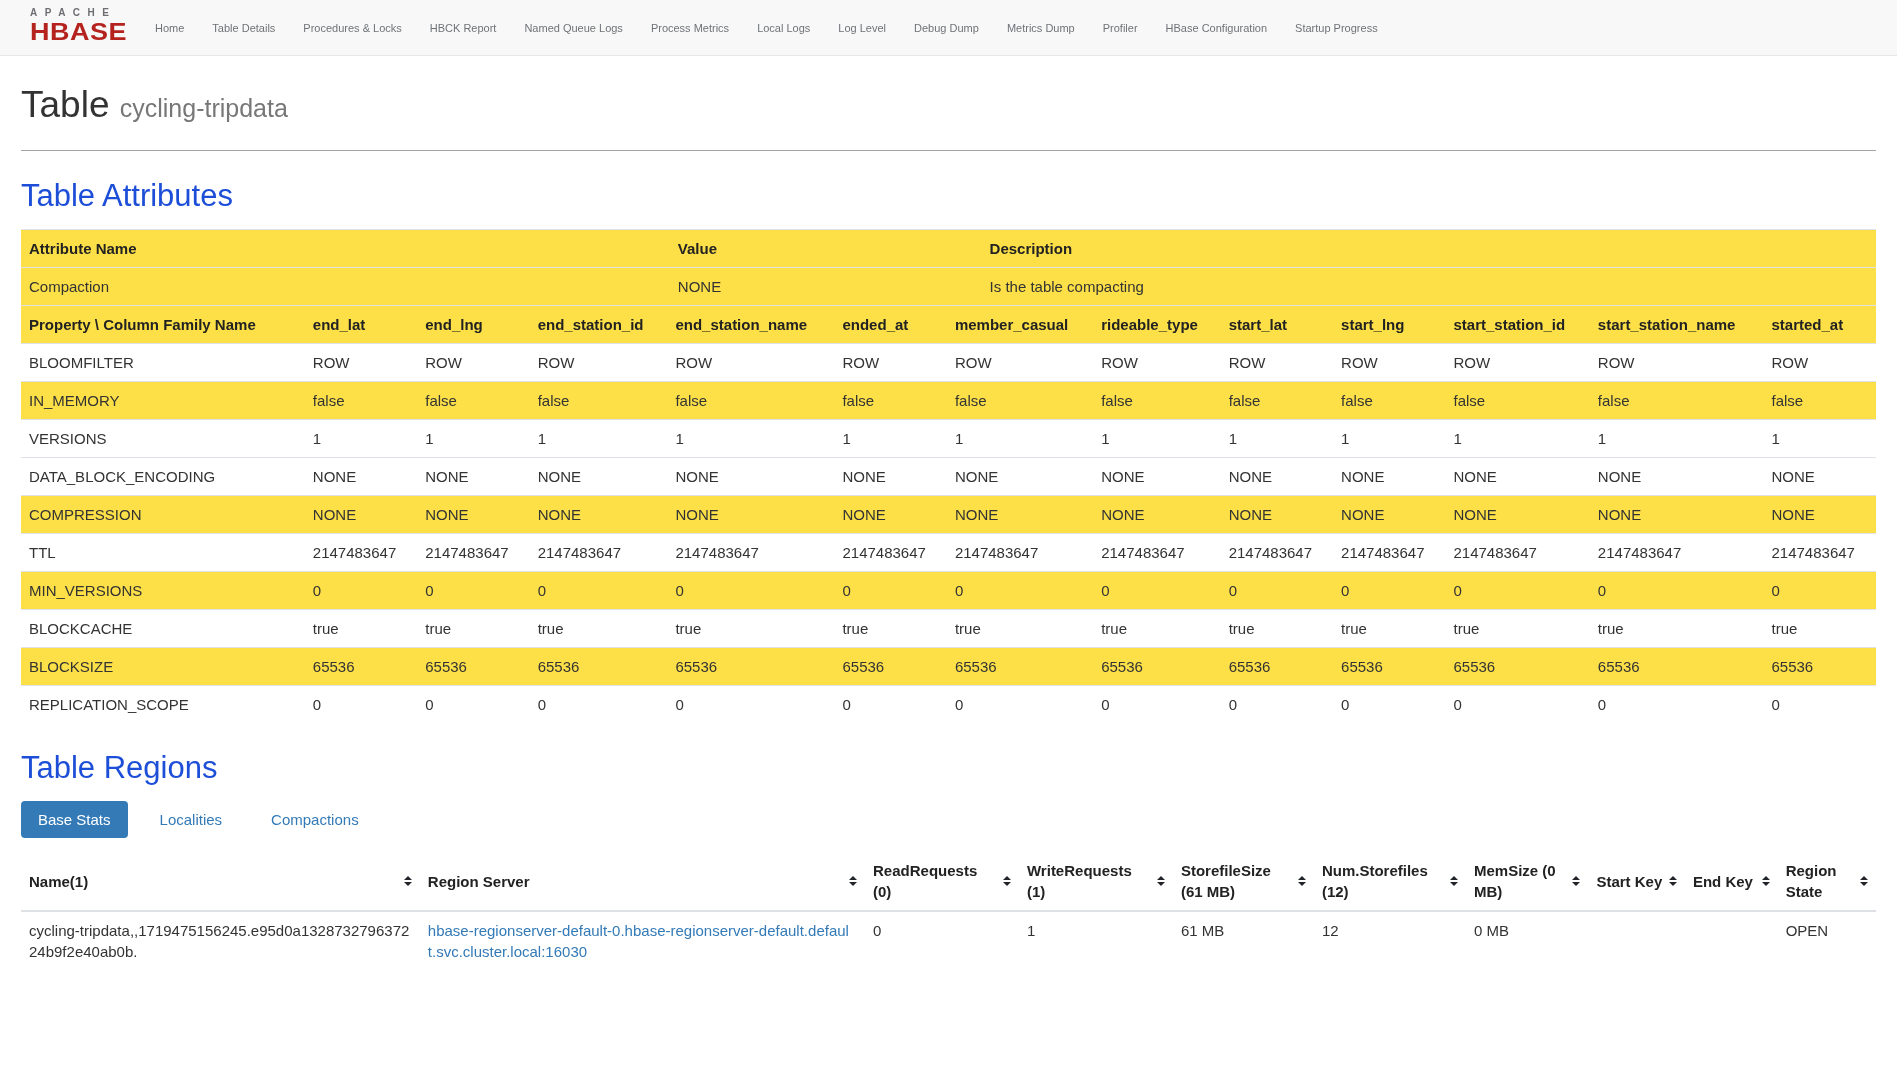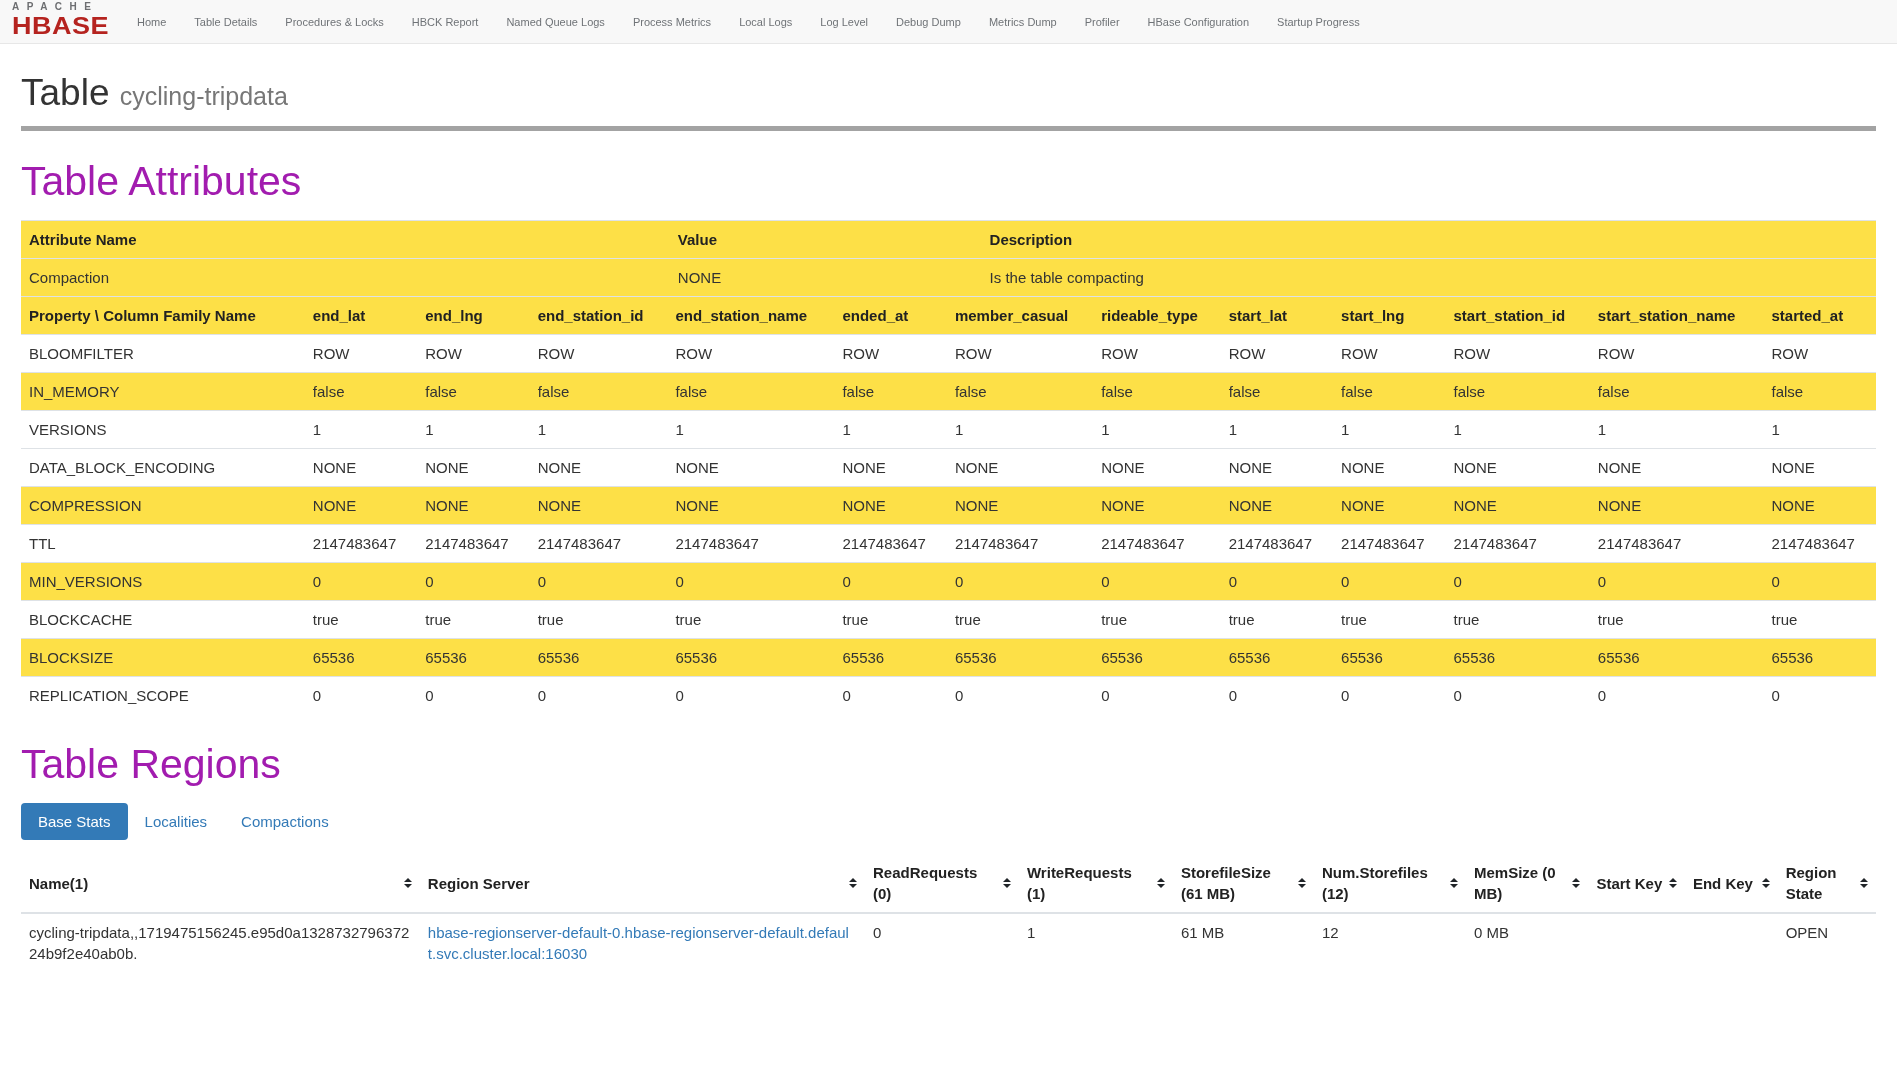--- a/index.html
+++ b/index.html
@@ -1,56 +1,56 @@
 <!DOCTYPE html>
 <html><head>
 <meta charset="utf-8">
 <style>
   * { box-sizing: border-box; }
   html, body { margin: 0; padding: 0; width: 1897px; height: 1077px; overflow: hidden;
                background: #fff; font-family: "Liberation Sans", sans-serif; color: #333; }
 
   
-  .navbar { height: 44px; background: #f8f8f8; border-bottom: 1px solid #e7e7e7;
-            display: flex; align-items: center; padding: 0 10px; }
+  .navbar { height: 56px; background: #f8f8f8; border-bottom: 1px solid #e7e7e7;
+            display: flex; align-items: center; padding: 0 28px; }
   .brand { display: flex; flex-direction: column; line-height: 1; margin: 0 14px 0 2px; cursor: pointer; }
   .brand-apache { color: #6d6e71; font-weight: bold; font-size: 10px; letter-spacing: 7.5px; margin-bottom: 2px; }
   .brand-hbase { color: #b5231f; font-weight: bold; font-size: 27px; letter-spacing: 0.5px;
                  transform: scaleY(0.92); transform-origin: left top; }
   .nav-list { display: flex; list-style: none; margin: 0; padding: 0; }
   .nav-list li { padding: 0 14px; font-size: 11px; color: #6f7377; cursor: pointer; white-space: nowrap; }
 
   
   .container { padding: 0 21px; }
-  .page-header { margin: 28px 0 0; padding-bottom: 12px; border-bottom: 5px solid #a3a3a3; }
+  .page-header { margin: 28px 0 0; padding-bottom: 24px; border-bottom: 1px solid #a3a3a3; }
   .page-header h1 { margin: 0; font-size: 37px; font-weight: normal; color: #333; }
   .page-header h1 small { font-size: 25px; color: #777; font-weight: normal; }
 
-  h2.section-heading { font-size: 41px; font-weight: normal; color: #a21caf; margin: 27px 0 15px; }
+  h2.section-heading { font-size: 31px; font-weight: normal; color: #1d4ed8; margin: 27px 0 15px; }
 
   
   table.tbl { width: 100%; border-collapse: collapse; }
   table.tbl th, table.tbl td { padding: 8px; text-align: left; vertical-align: top;
       font-size: 15px; line-height: 1.4; border-top: 1px solid #dee2e6; }
   table.tbl th { font-weight: bold; color: #222; }
   tr.stripe, tr.head-row { background: #fde047; }
 
   
   #regions-table thead th { border-top: 0; border-bottom: 2px solid #dee2e6; vertical-align: middle; cursor: pointer; }
   .th-inner { display: flex; justify-content: space-between; align-items: center; gap: 6px; }
   .sorter { display: inline-flex; flex-direction: column; align-items: center; flex: none; }
   .tri-up { width: 0; height: 0; border-left: 4px solid transparent; border-right: 4px solid transparent;
             border-bottom: 4px solid #212529; margin-bottom: 2px; }
   .tri-down { width: 0; height: 0; border-left: 4px solid transparent; border-right: 4px solid transparent;
               border-top: 4px solid #212529; }
   .break { word-break: break-all; }
   a.link { color: #337ab7; text-decoration: none; cursor: pointer; }
 
   
-  .tabs { display: flex; align-items: center; margin: 0 0 14px; }
+  .tabs { display: flex; align-items: center; margin: 0 0 14px; gap: 15px; }
   .tab-btn { font-size: 15px; padding: 10px 17px; border-radius: 4px; cursor: pointer; white-space: nowrap; }
   .tab-btn.active { background: #337ab7; color: #fff; }
   .tab-btn.plain { color: #337ab7; }
 </style>
 </head>
 <body>
 
 <nav class="navbar">
   <div class="brand">
     <span class="brand-apache">APACHE</span>

